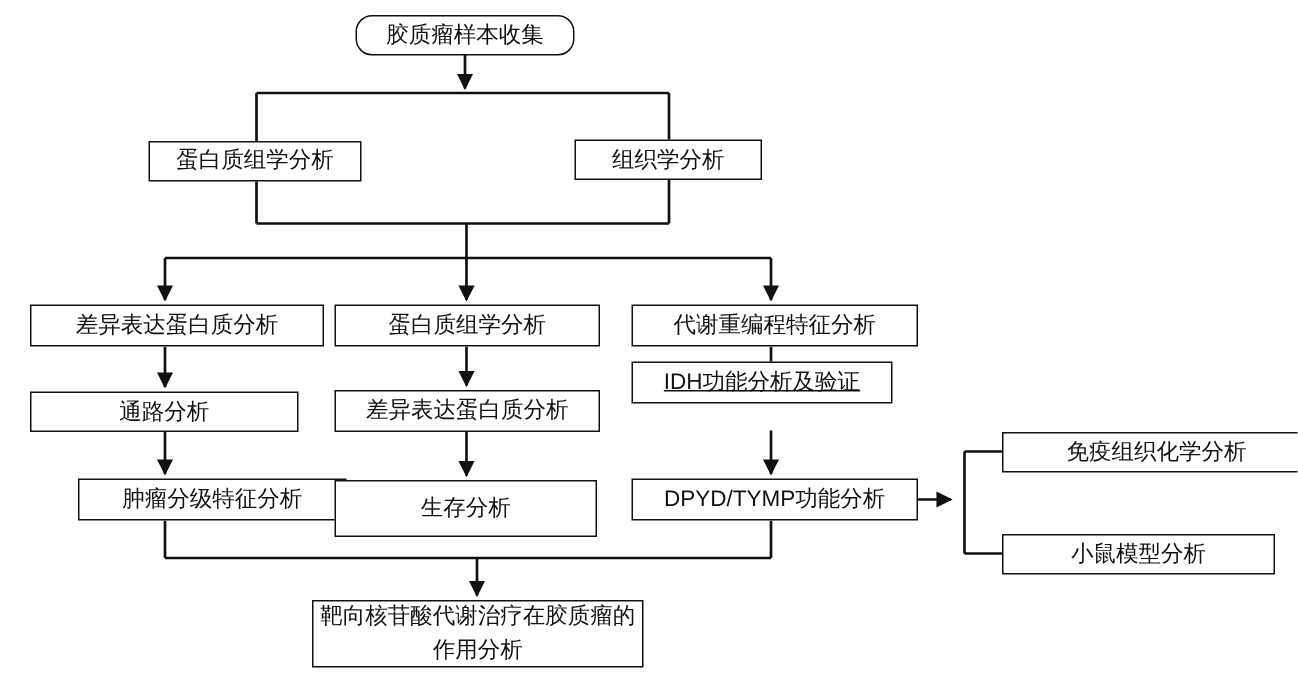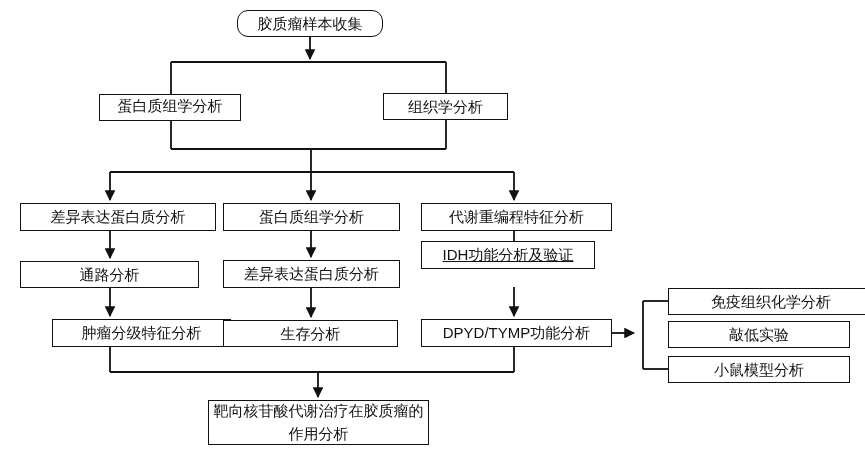--- a/index.html
+++ b/index.html
@@ -103,25 +103,24 @@
 
   <div class="node" style="left:20px;  top:203px; width:196px; height:28px;">差异表达蛋白质分析</div>
   <div class="node" style="left:223px; top:203px; width:177px; height:28px;">蛋白质组学分析</div>
   <div class="node" style="left:421px; top:203px; width:191px; height:28px;">代谢重编程特征分析</div>
 
   <div class="node" style="left:20px;  top:261px; width:179px; height:27px;">通路分析</div>
   <div class="node" style="left:223px; top:260px; width:177px; height:28px;">差异表达蛋白质分析</div>
   <div class="node" style="left:421px; top:241px; width:174px; height:28px;text-decoration:underline;">IDH功能分析及验证</div>
 
   <div class="node" style="left:20px;  top:319px; width:179px; height:28px;margin-left:32px;">肿瘤分级特征分析</div>
-  <div class="node" style="left:223px; top:320px; width:175px; height:27px;">生存分析</div>
+  <div class="node" style="left:223px; top:320px; width:175px; height:38px;">生存分析</div>
   <div class="node" style="left:421px; top:319px; width:191px; height:28px;">DPYD/TYMP功能分析</div>
 
   <div class="node" style="left:668px; top:288px; width:206px; height:27px;">免疫组织化学分析</div>
-  <div class="node" style="left:668px; top:321px; width:182px; height:27px;">敲低实验</div>
   <div class="node" style="left:668px; top:356px; width:182px; height:27px;">小鼠模型分析</div>
 
   <div class="node multiline" style="left:208px; top:400px; width:221px; height:45px;justify-content:space-between;">
     <div>靶向核苷酸代谢治疗在胶质瘤的</div>
     <div>作用分析</div>
   </div>
 
 </div>
 
 </body></html>

